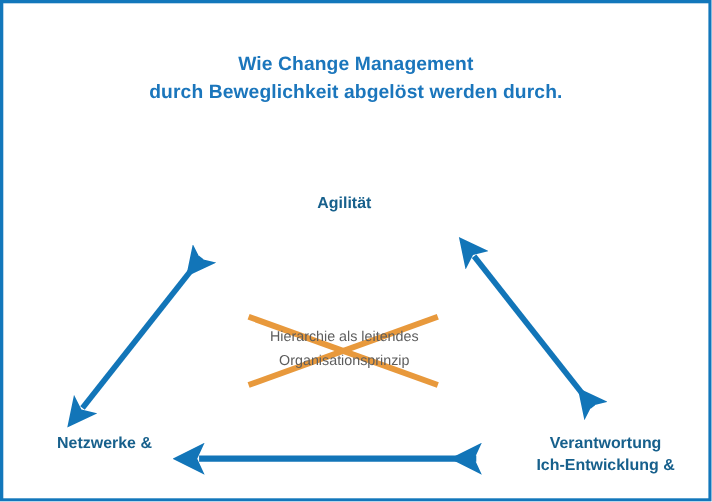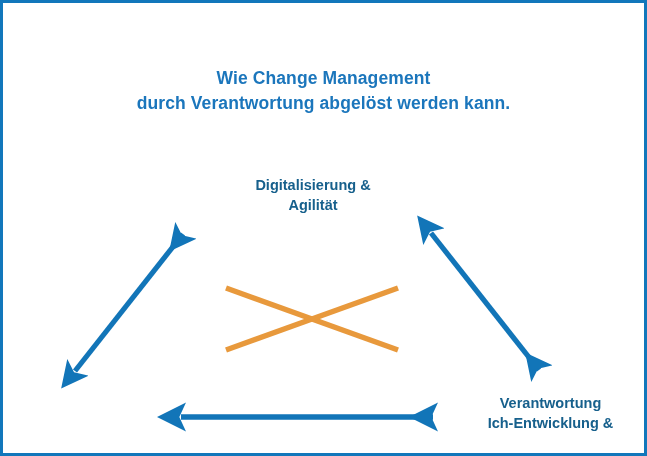--- a/index.html
+++ b/index.html
@@ -40,21 +40,20 @@
     position: absolute;
     left: 0;
     top: 43px;
     width: 641px;
     text-align: center;
     color: #1b76bc;
     font-size: 17.5px;
     font-weight: bold;
     line-height: 25px;
     letter-spacing: 0.1px;
-    margin-top: 20px;
   }
 
   .node-label {
     position: absolute;
     color: #17608c;
     font-size: 14.5px;
     font-weight: bold;
     line-height: 20px;
     text-align: center;
   }
@@ -109,31 +108,35 @@
     <g>
       <line x1="223" y1="285" x2="395" y2="347" stroke="#e8993c" stroke-width="5.4" stroke-linecap="butt"></line>
       <line x1="223" y1="347" x2="395" y2="285" stroke="#e8993c" stroke-width="5.4" stroke-linecap="butt"></line>
     </g>
   </svg>
 
   <div class="layer-text">
 
     <div class="title">
       <span class="sr-line">Wie Change Management</span>
-      <span class="sr-line">durch Verantwortung abgelöst werden kann.</span>
+      <span class="sr-line">durch Beweglichkeit abgelöst werden durch.</span>
     </div>
 
     <div class="node-label node-top">
-      <span class="sr-line">Digitalisierung &amp;</span>
       <span class="sr-line">Agilität</span>
     </div>
 
     <div class="node-label node-left">
+      <span class="sr-line">Netzwerke &amp;</span>
     </div>
 
     <div class="node-label node-right">
       <span class="sr-line">Verantwortung</span>
       <span class="sr-line">Ich-Entwicklung &amp;</span>
     </div>
 
+    <div class="crossed-text">
+      <span class="sr-line">Hierarchie als leitendes</span>
+      <span class="sr-line">Organisationsprinzip</span>
+    </div>
 
   </div>
 </div>
 
 </body></html>

